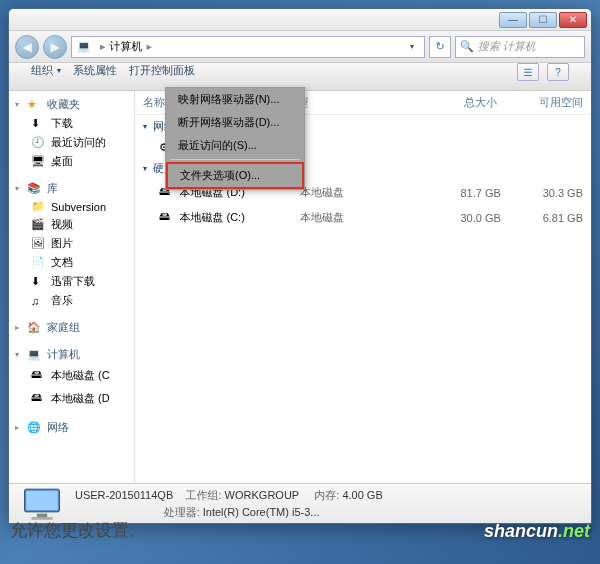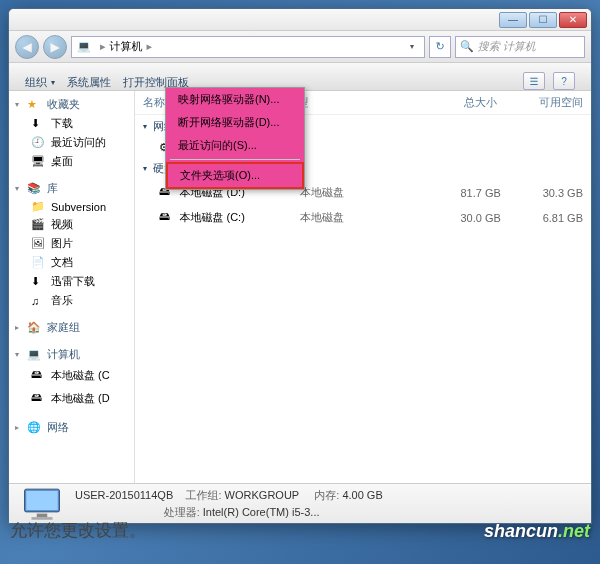--- a/index.html
+++ b/index.html
@@ -16,25 +16,25 @@
 .addr-box { flex: 1; height: 22px; background: #fff; border: 1px solid #aac; display: flex; align-items: center; padding: 0 4px; font-size: 11px; }
 .addr-icon { width: 16px; height: 16px; margin-right: 4px; display: flex; align-items: center; justify-content: center; }
 .addr-sep { padding: 0 4px; color: #888; }
 .addr-drop { margin-left: auto; padding: 0 6px; font-size: 8px; color: #555; cursor: pointer; }
 .refresh-btn { width: 22px; height: 22px; border: 1px solid #aac; background: #fff; display: flex; align-items: center; justify-content: center; font-size: 11px; color: #3a78a8; cursor: pointer; }
 .search-box { width: 130px; height: 22px; background: #fff; border: 1px solid #aac; display: flex; align-items: center; padding: 0 4px; font-size: 11px; color: #999; font-style: italic; }
 .search-icon { margin-right: 4px; font-style: normal; }
 .menubar { height: 24px; background: linear-gradient(to bottom, #fafafa, #ececec); display: flex; align-items: center; padding: 0 4px; border-bottom: 1px solid #ccc; font-size: 11px; }
 .menu-item { padding: 3px 8px; cursor: pointer; }
 .menu-item.active { background: #3a6ea5; color: #fff; border: 2px solid #e03020; }
-.dropdown { position: absolute; top: 78px; left: 156px; width: 140px; background: #ec4899; border: 1px solid #999; box-shadow: 2px 2px 6px rgba(0,0,0,0.3); z-index: 100; font-size: 11px; }
+.dropdown { position: absolute; top: 78px; left: 156px; width: 140px; background: #a3a3a3; border: 1px solid #999; box-shadow: 2px 2px 6px rgba(0,0,0,0.3); z-index: 100; font-size: 11px; }
 .dd-item { padding: 4px 12px; cursor: pointer; }
 .dd-sep { height: 1px; background: #ccc; margin: 2px 4px; }
 .dd-highlight { border: 2px solid #e03020; }
-.toolbar { height: 28px; background: linear-gradient(to bottom, #f8f8f8, #e0e0e0); display: flex; align-items: flex-end; padding: 0 16px; gap: 12px; font-size: 11px; border-bottom: 1px solid #ccc; }
+.toolbar { height: 28px; background: linear-gradient(to bottom, #f8f8f8, #e0e0e0); display: flex; align-items: flex-start; padding: 0 22px; gap: 12px; font-size: 11px; border-bottom: 1px solid #ccc; }
 .tb-item { display: flex; align-items: center; gap: 4px; cursor: pointer; color: #2a4a6a; }
 .tb-item .arr { font-size: 8px; }
 .tb-right { margin-left: auto; display: flex; gap: 8px; }
 .view-btn { width: 22px; height: 18px; border: 1px solid #aac; background: linear-gradient(to bottom,#fff,#e8e8e8); border-radius: 2px; display: flex; align-items: center; justify-content: center; cursor: pointer; font-size: 10px; color: #3a78a8; }
 .body-area { flex: 1; display: flex; overflow: hidden; }
 .sidebar { width: 126px; background: #fff; border-right: 1px solid #e0e0e0; overflow-y: auto; font-size: 11px; padding: 4px 0; }
 .sb-group { margin-bottom: 8px; }
 .sb-header { display: flex; align-items: center; padding: 2px 6px; color: #3a5a7a; cursor: pointer; }
 .sb-header .chev { width: 12px; font-size: 8px; color: #888; }
 .sb-header .icon { width: 16px; margin-right: 4px; }

